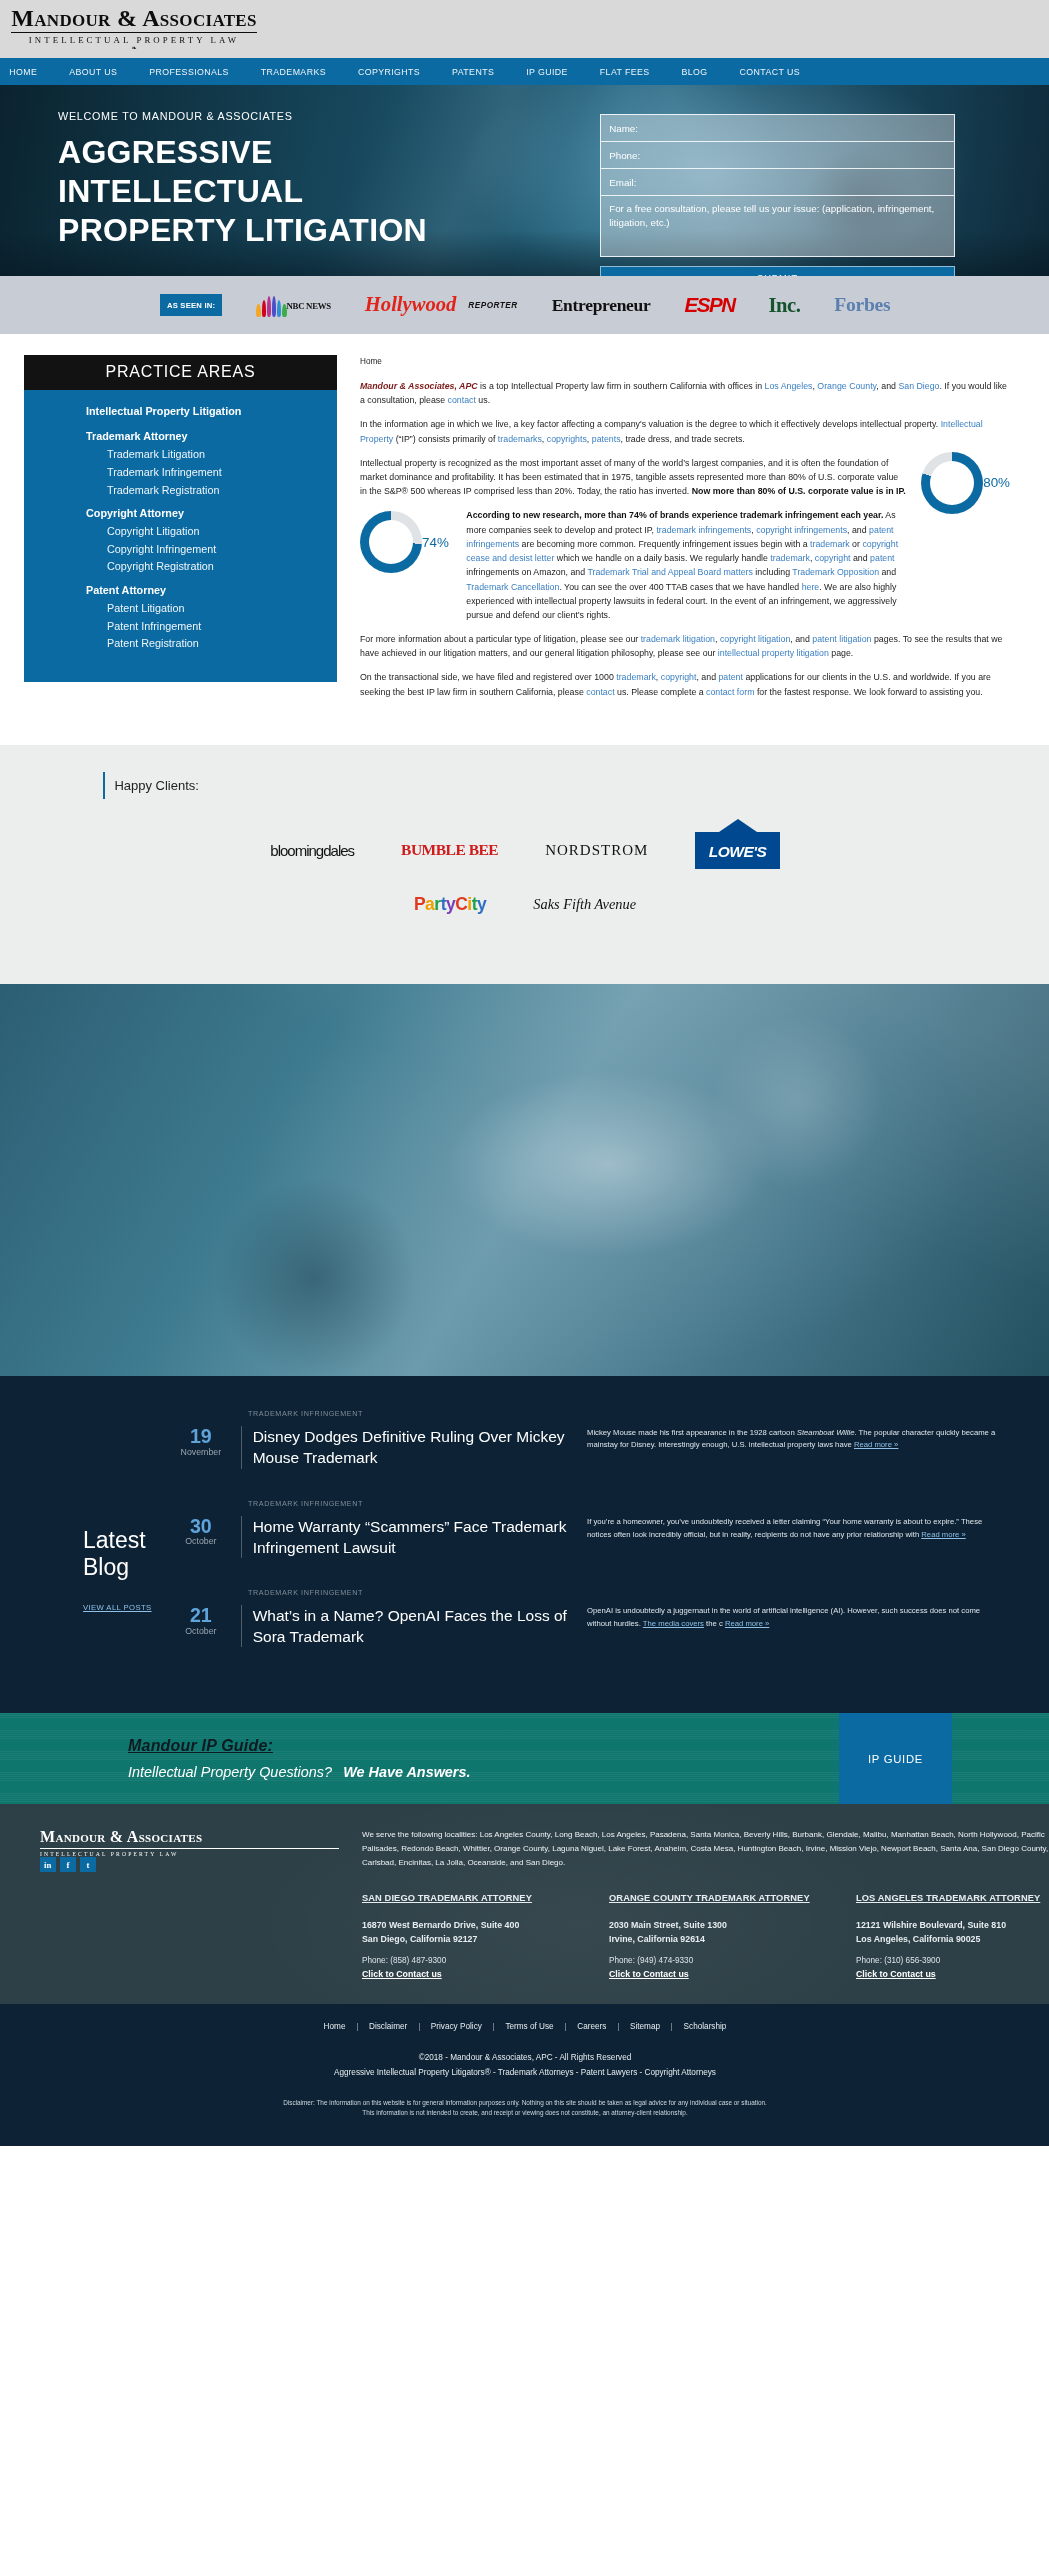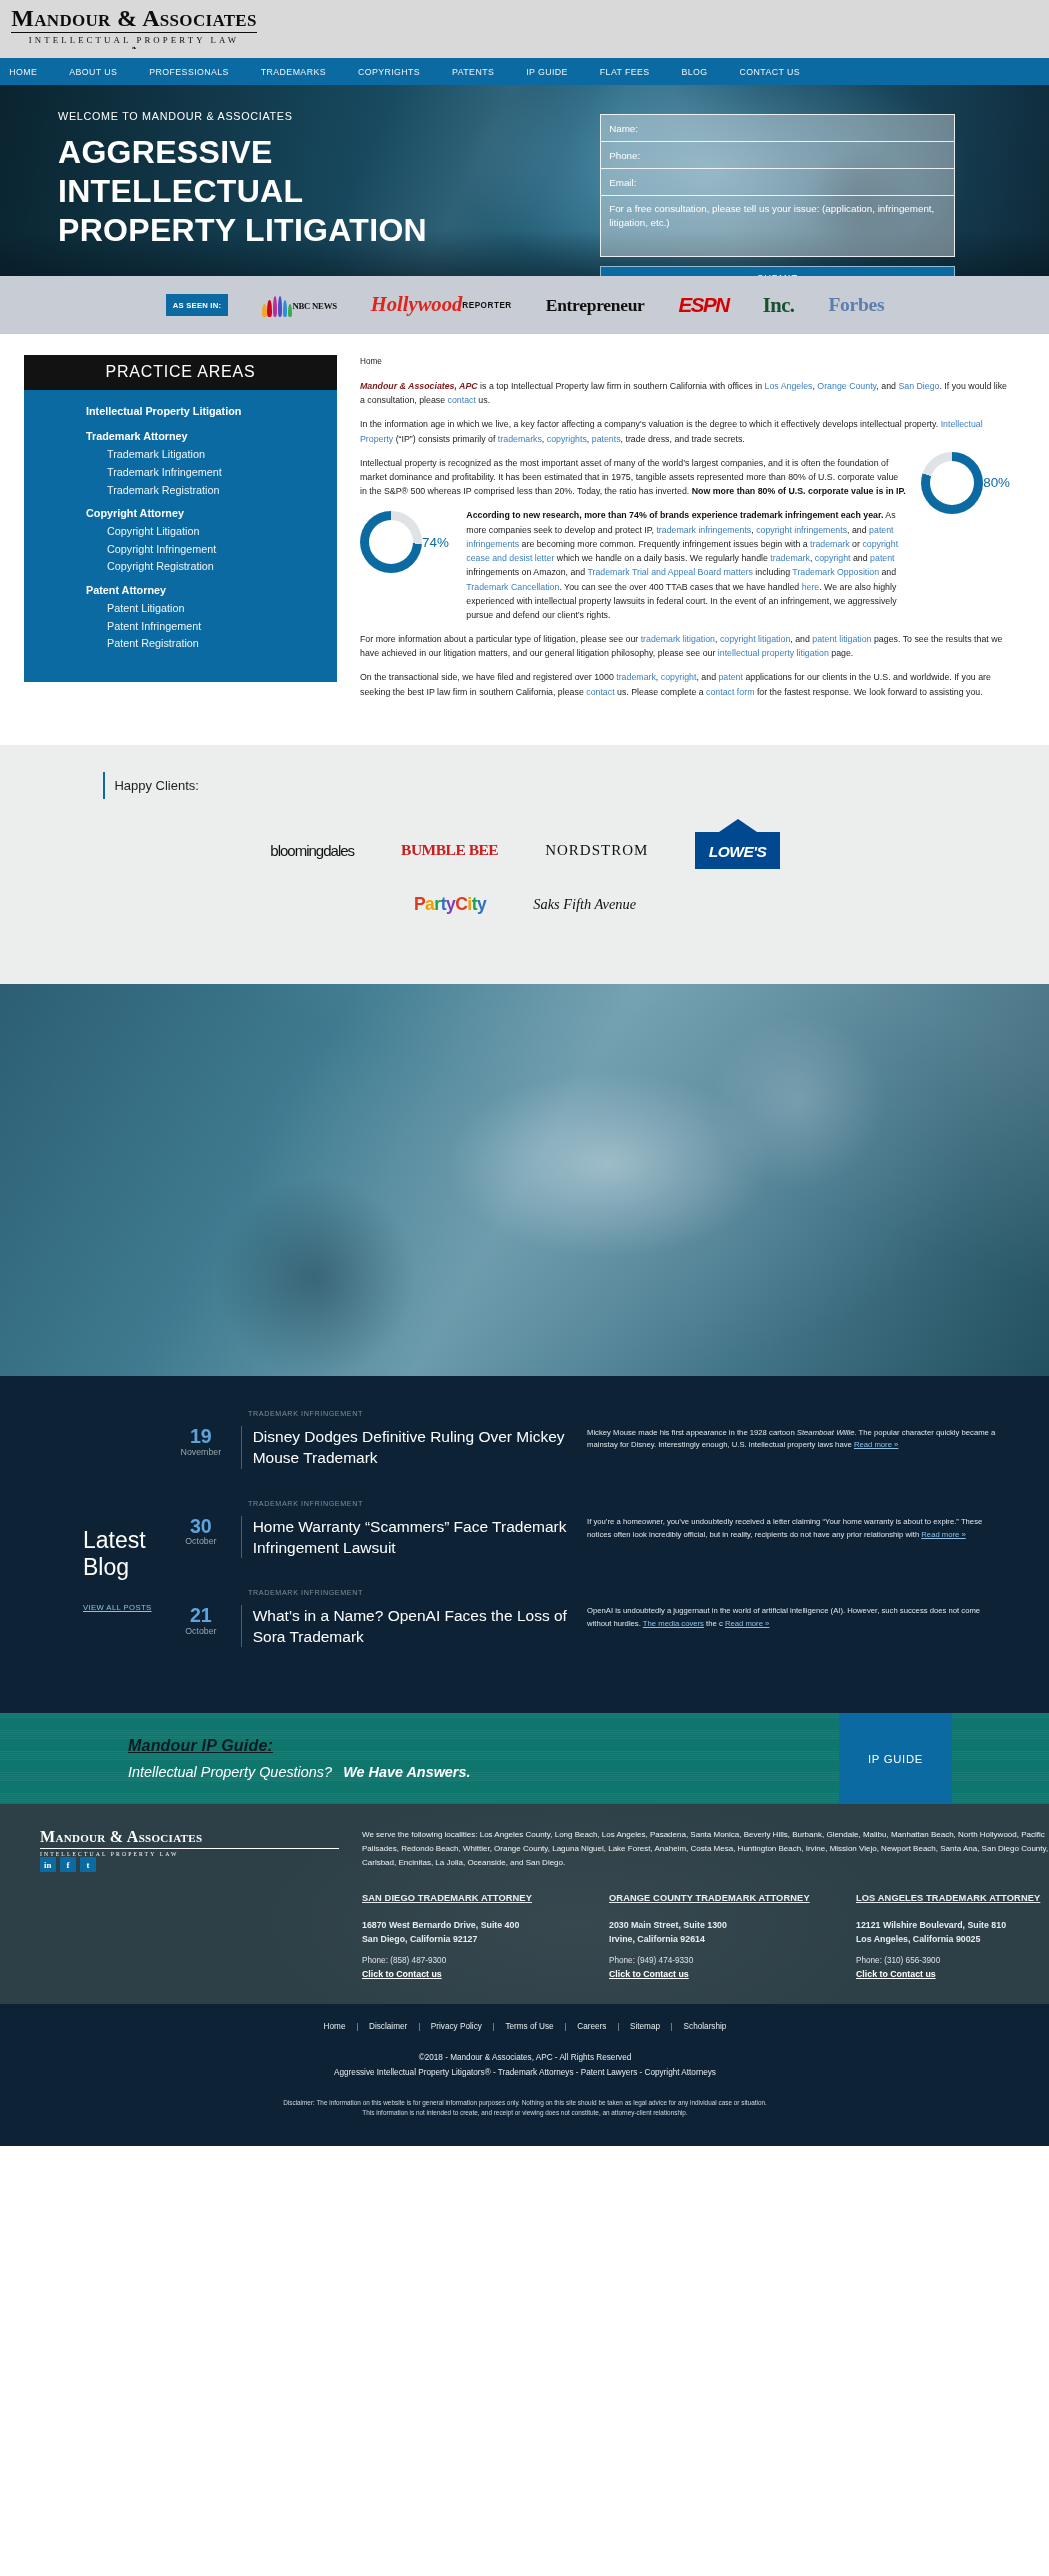--- a/index.html
+++ b/index.html
@@ -155,21 +155,21 @@
   }
   .brand { display: flex; flex-direction: row; align-items: center; }
   .nbc-peacock { display: flex; gap: 0.5px; height: 24px; align-items: flex-end; }
   .nbc-peacock i { display: block; width: 4.6px; border-radius: 50% 50% 40% 40% / 70% 70% 30% 30%; }
   .nbc-txt { font-family: "Liberation Serif", serif; font-weight: bold; font-size: 8.8px; letter-spacing: -0.3px; margin-top: 1.5px; color:#111; }
   .hollywood {
     font-family: "Liberation Serif", serif;
     font-style: italic; font-weight: bold;
     color: #e2231a; font-size: 20.6px; line-height: 0.95;
   }
-  .hollywood-sub { font-family: "Liberation Sans", sans-serif; font-weight: bold; color: #111; font-size: 8.2px; letter-spacing: 0.5px; text-align: right; }
+  .hollywood-sub { font-family: "Liberation Sans", sans-serif; font-style: italic; font-weight: bold; color: #111; font-size: 8.2px; letter-spacing: 0.5px; text-align: right; padding-left: 12px; }
   .entrepreneur { font-family: "Liberation Serif", serif; font-weight: bold; font-size: 17.5px; color: #111; letter-spacing: -0.3px; }
   .espn { font-family: "Liberation Sans", sans-serif; font-weight: bold; font-style: italic; font-size: 20.6px; color: #d60000; letter-spacing: -1.5px; }
   .inc-logo { font-family: "Liberation Serif", serif; font-weight: bold; font-size: 20.6px; color: #14532d; letter-spacing: -0.5px; }
   .forbes { font-family: "Liberation Serif", serif; font-weight: bold; font-size: 19.6px; color: #5b7fae; letter-spacing: -0.3px; }
 
   
   .main { display: flex; padding: 20.6px 40px 36px 24px; gap: 23px; background: #fff; }
   .sidebar { width: 313px; flex: none; }
   .pa-head {
     background: #121212; color: #fff;

